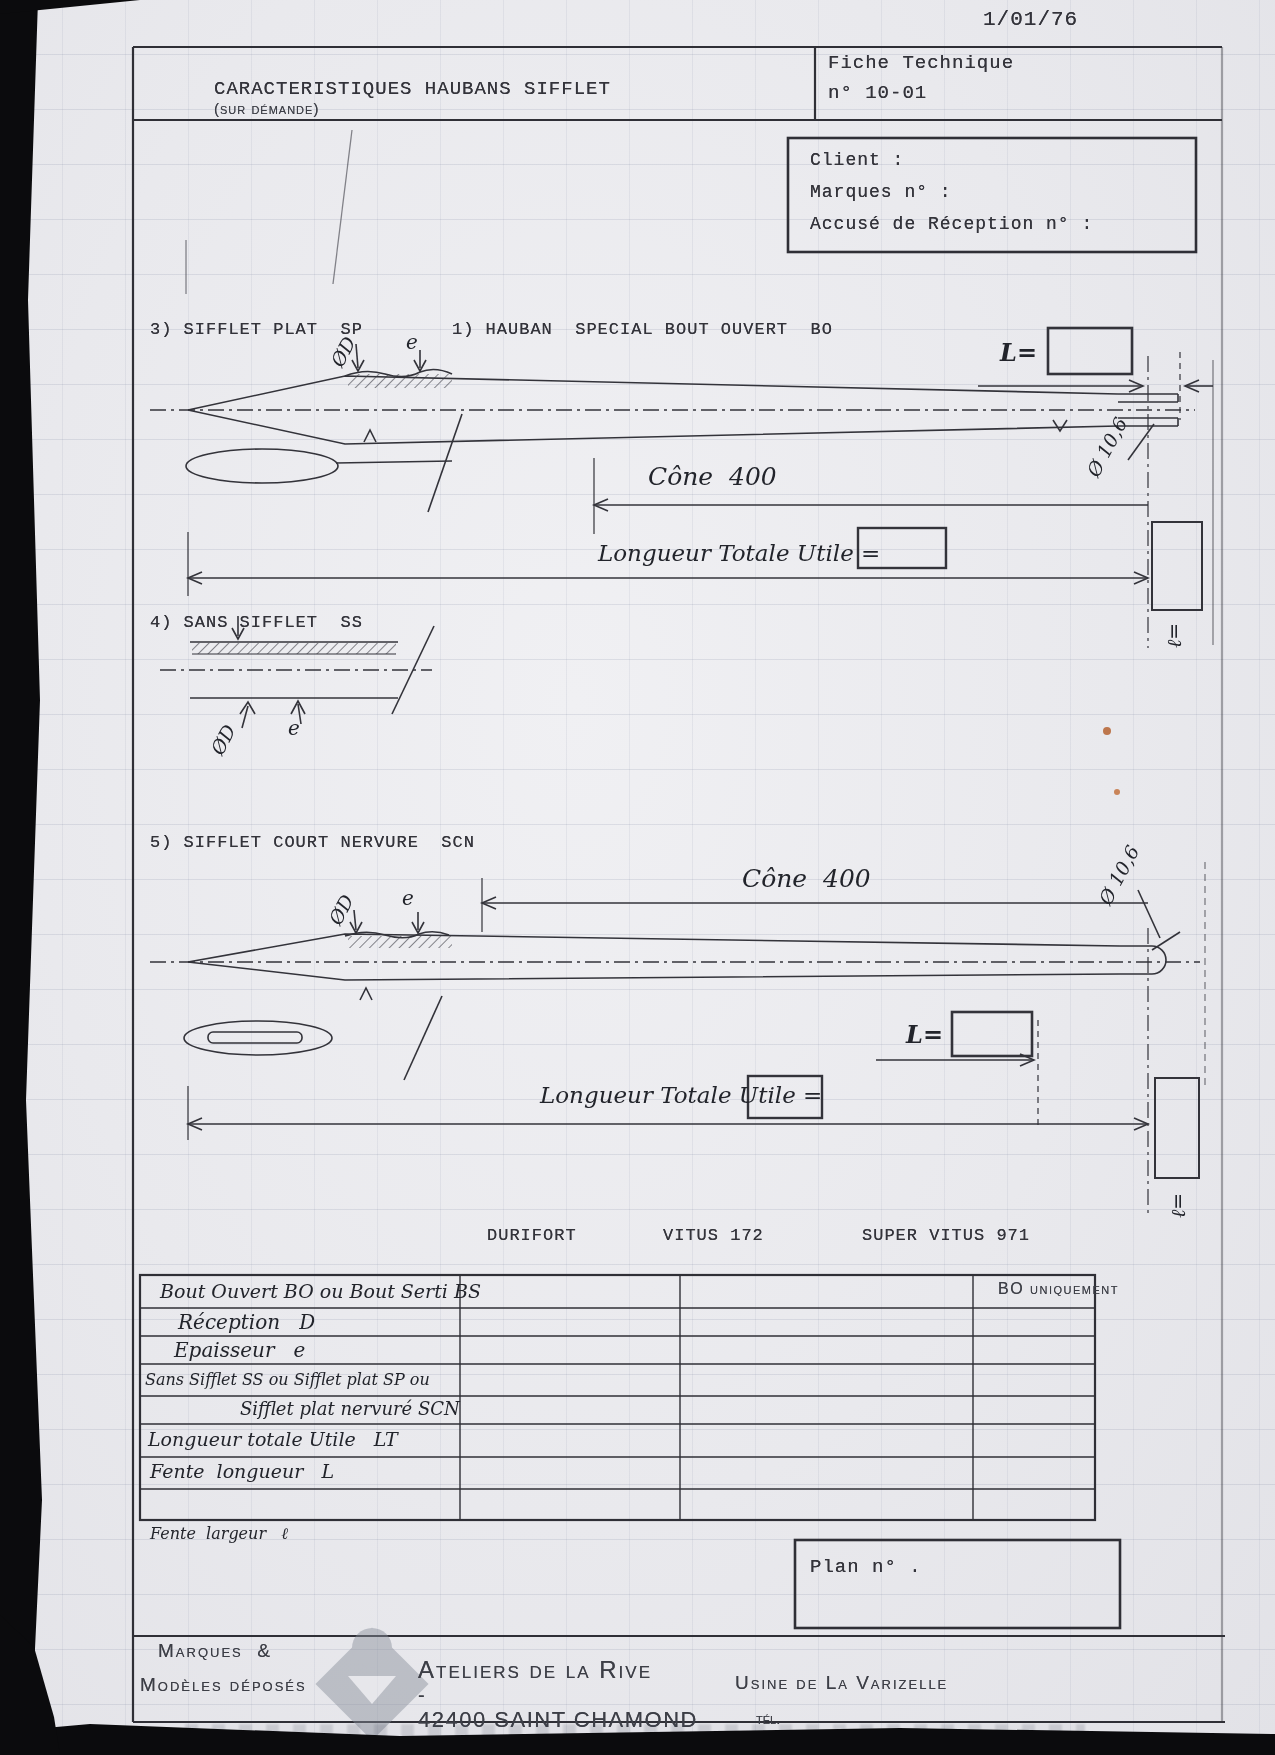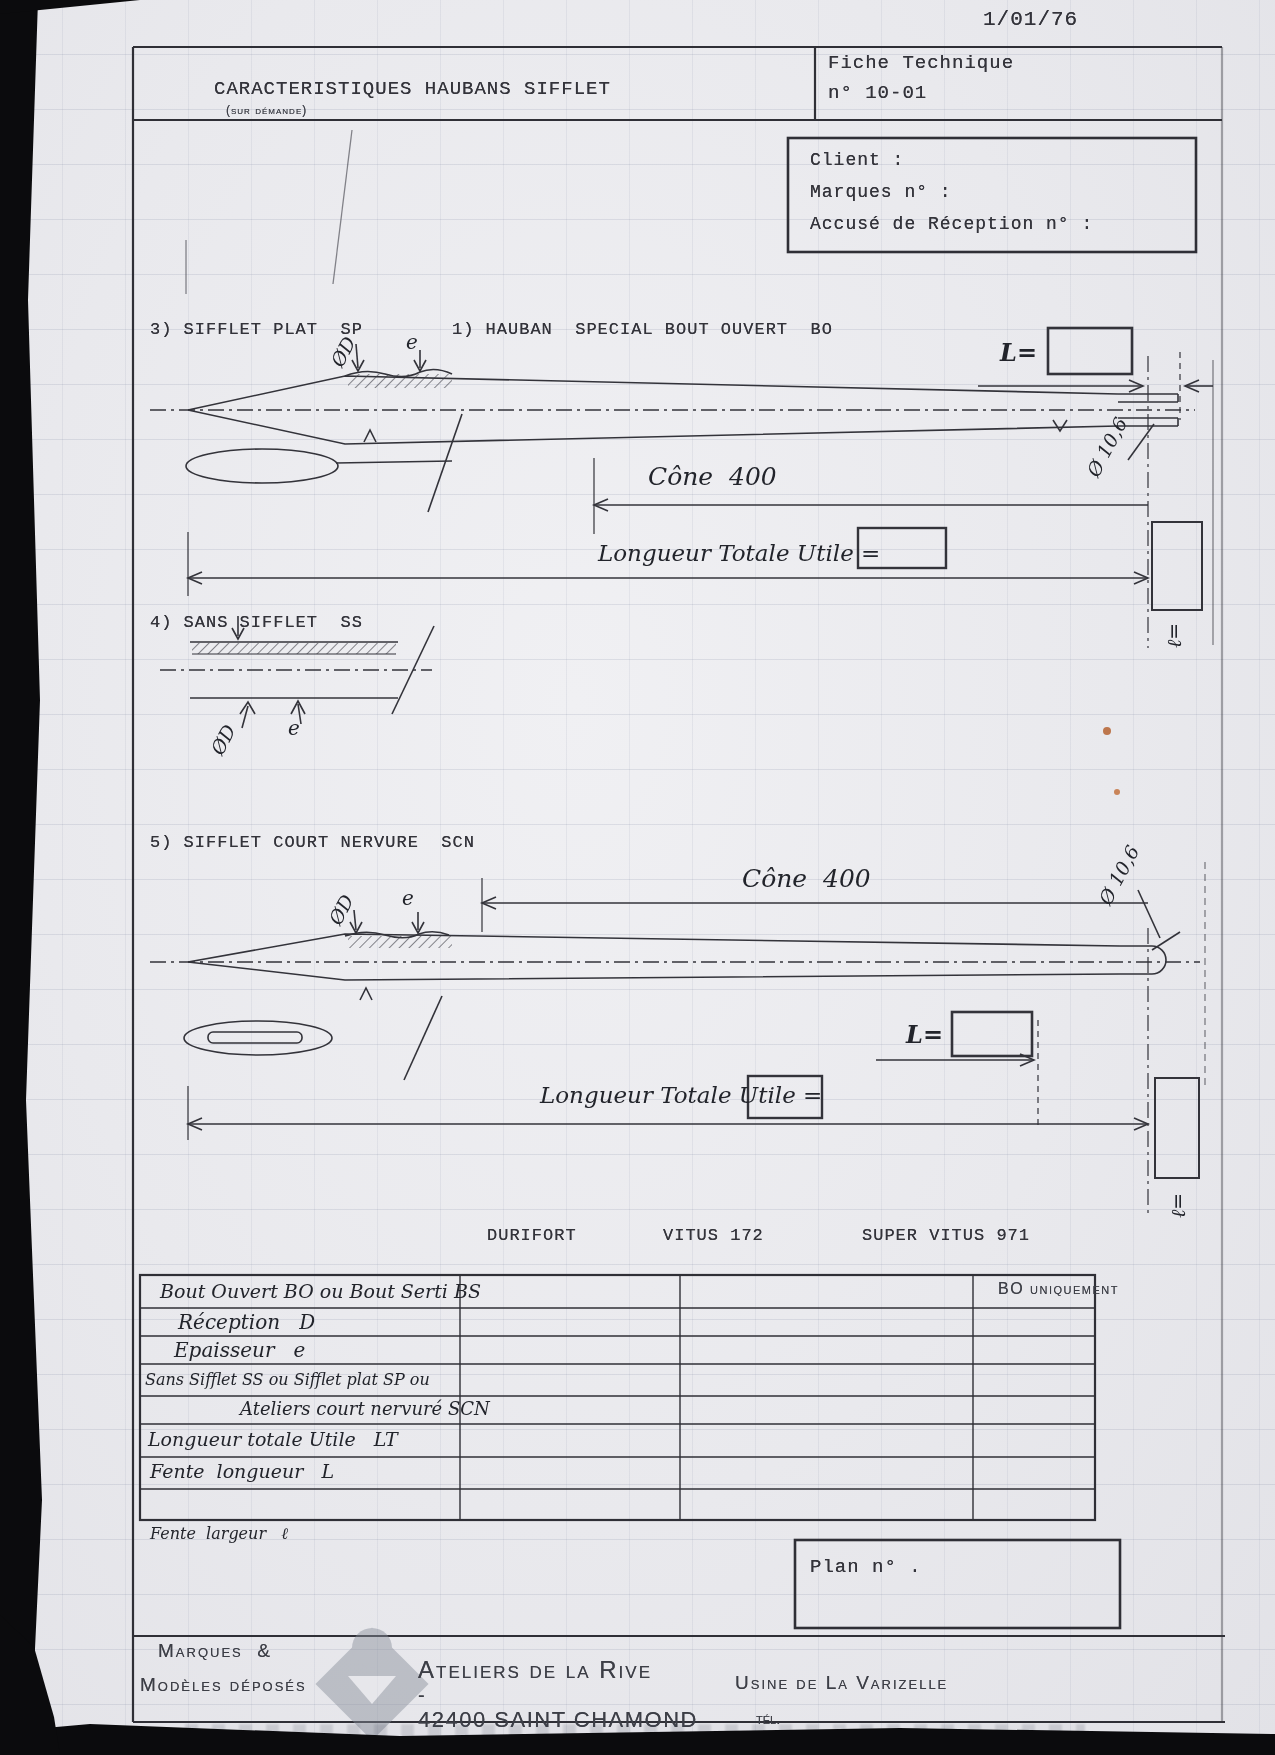--- a/index.html
+++ b/index.html
@@ -10,21 +10,21 @@
       repeating-linear-gradient(to right, transparent 0 62px, rgba(110,120,150,.10) 62px 63px),
       radial-gradient(ellipse at 45% 40%, #f0f0f3 0%, #e9e9ed 55%, #e2e2e7 100%);
   }
   .txt{position:absolute;white-space:pre;color:#33333a;}
   .mono{font-family:Liberation Mono, monospace;letter-spacing:1px;
         text-shadow:0 0 .6px rgba(45,45,54,.85);}
   .hand{font-family:"DejaVu Serif",serif;font-style:italic;color:#22242b;}
   .sc{font-family:"Liberation Sans",sans-serif;font-variant:small-caps;color:#3c3e46;
       text-shadow:0 0 .5px rgba(55,57,66,.7);}
   .t21{font-size:21px;} .t19{font-size:19px;} .t18{font-size:18px;text-align:center;} .t17{font-size:17px;}
-  .note{font-size:12px;letter-spacing:1px;margin-left:12px;}
+  .note{font-size:15px;letter-spacing:1px;}
   .rot{transform-origin:left top;}
   svg{position:absolute;left:0;top:0;}
   .edge{position:absolute;background:#0b0b0d;}
   #ghost{position:absolute;left:185px;top:1724px;width:900px;height:13px;opacity:.5;
     background:repeating-linear-gradient(90deg, rgba(70,75,92,.35) 0 13px, rgba(70,75,92,.06) 13px 27px);
     filter:blur(1.2px);}
 </style>
 </head>
 <body>
 
@@ -207,21 +207,21 @@
   <div class="txt hand rot" style="left:1166px;top:1218px;font-size:20px;transform:rotate(-90deg)">ℓ=</div>
 
   <div class="txt mono t17" style="left:487px;top:1226px">DURIFORT</div>
   <div class="txt mono t17" style="left:663px;top:1226px">VITUS 172</div>
   <div class="txt mono t17" style="left:862px;top:1226px">SUPER VITUS 971</div>
 
   <div class="txt hand" style="left:160px;top:1280px;font-size:19px">Bout Ouvert BO ou Bout Serti BS</div>
   <div class="txt hand" style="left:178px;top:1310px;font-size:20px">Réception   D</div>
   <div class="txt hand" style="left:174px;top:1338px;font-size:20px">Epaisseur   e</div>
   <div class="txt hand" style="left:145px;top:1370px;font-size:16px">Sans Sifflet SS ou Sifflet plat SP ou</div>
-  <div class="txt hand" style="left:240px;top:1398px;font-size:18px">Ateliers court nervuré SCN</div>
+  <div class="txt hand" style="left:240px;top:1398px;font-size:18px">Sifflet plat nervuré SCN</div>
   <div class="txt hand" style="left:148px;top:1428px;font-size:19px">Longueur totale Utile   LT</div>
   <div class="txt hand" style="left:150px;top:1460px;font-size:19px">Fente  longueur   L</div>
   <div class="txt hand" style="left:150px;top:1524px;font-size:16px">Fente  largeur   ℓ</div>
   <div class="txt sc" style="left:998px;top:1280px;font-size:16px;letter-spacing:1.5px">BO uniquement</div>
 
   <div class="txt mono t19" style="left:810px;top:1556px">Plan n° .</div>
 
   <div class="txt sc" style="left:158px;top:1640px;font-size:19px;letter-spacing:2px">Marques  &amp;</div>
   <div class="txt sc" style="left:140px;top:1674px;font-size:19px;letter-spacing:2px">Modèles déposés</div>
   <div class="txt" style="left:402px;top:1638px">

